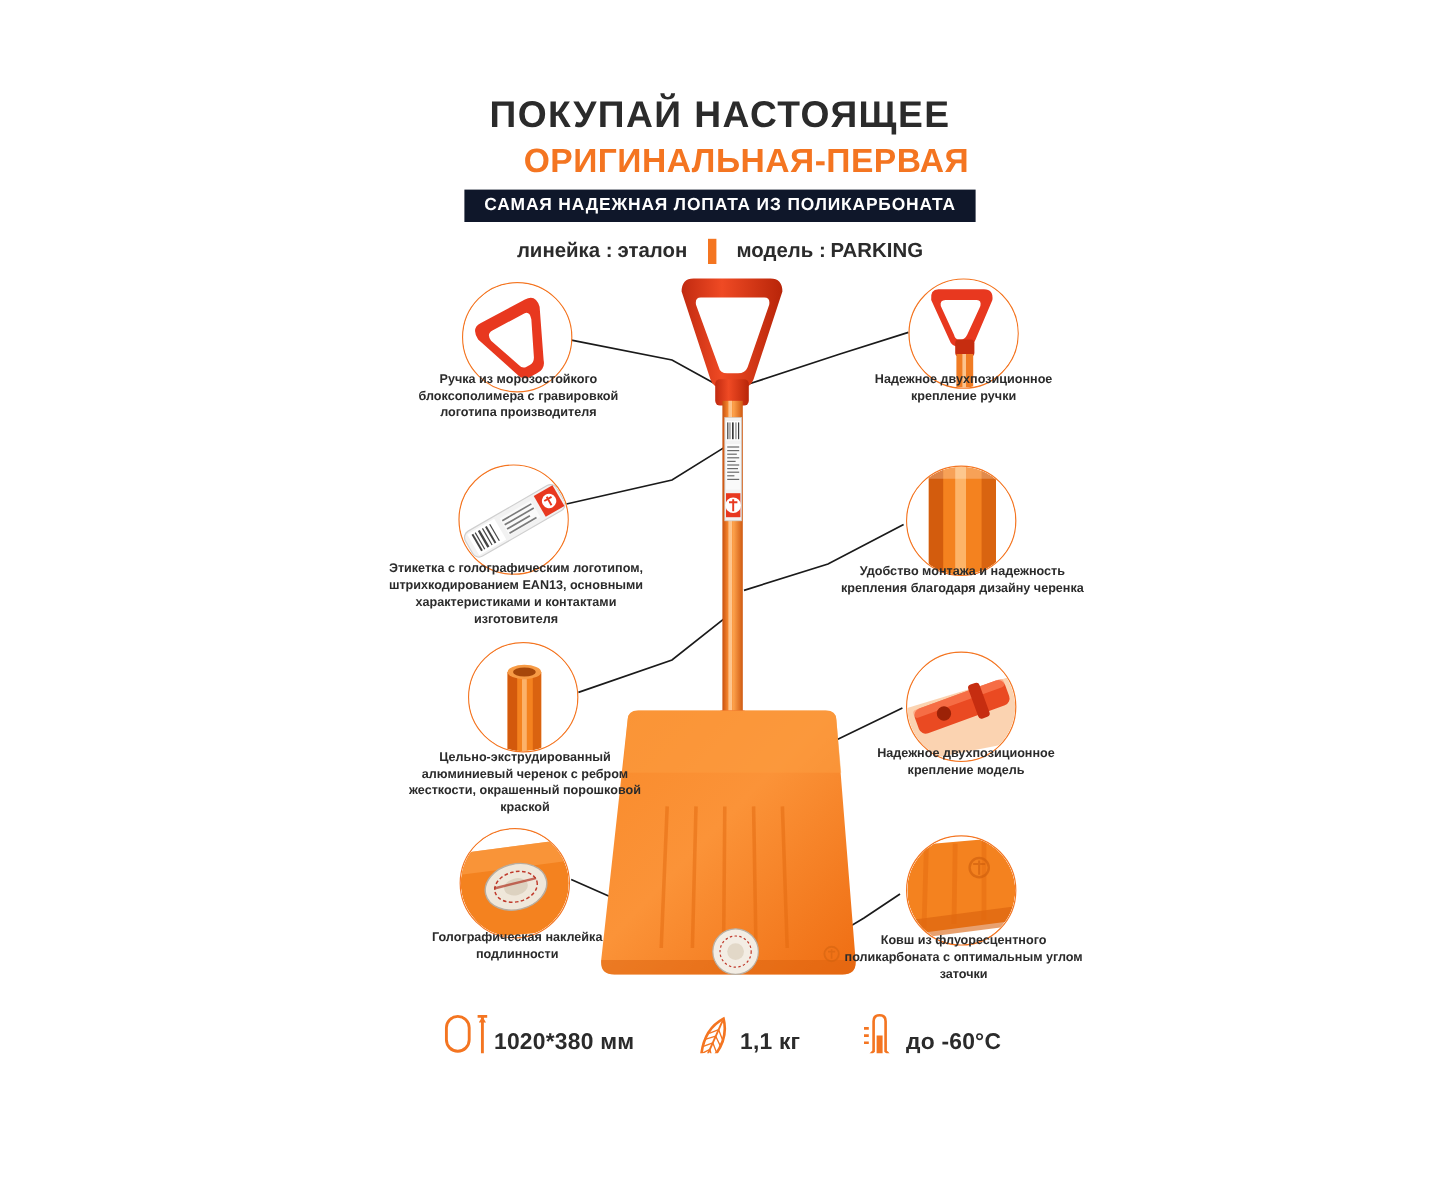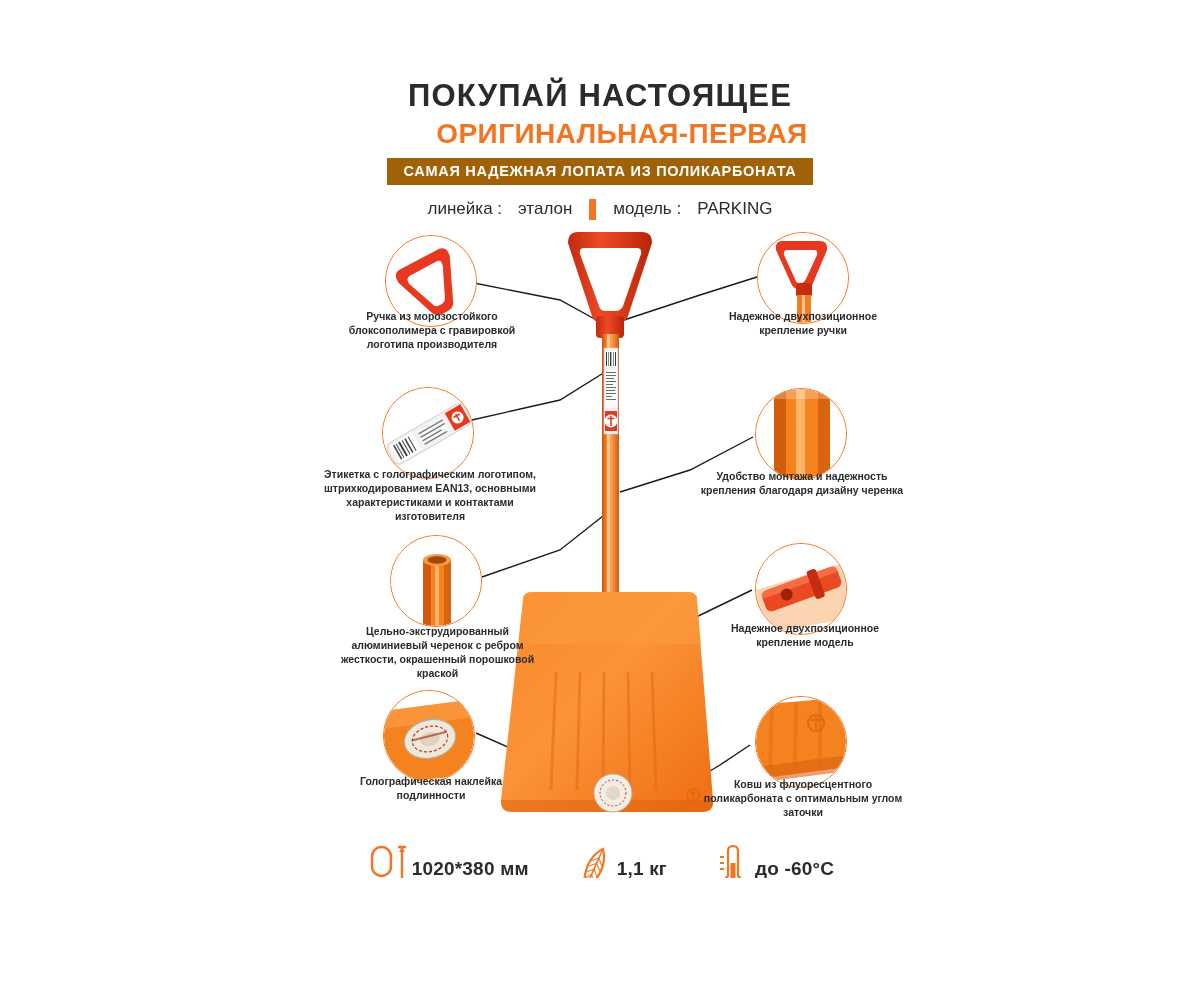--- a/index.html
+++ b/index.html
@@ -38,38 +38,38 @@
     font-weight: bold;
     letter-spacing: 0.4px;
     color: #f47521;
     line-height: 1.25;
     margin-top: 2px;
     padding-left: 44px;
   }
   .title-banner {
     display: inline-block;
     margin-top: 7px;
-    background: #a16207;
+    background: #0f172a;
     color: #ffffff;
     font-size: 14.5px;
     font-weight: bold;
     letter-spacing: 0.7px;
     padding: 5px 16px 6px 16px;
   }
   .title-line {
     margin-top: 14px;
     font-size: 17px;
     color: #2b2b2b;
     display: flex;
     align-items: center;
     justify-content: center;
     gap: 0px;
   }
-  .title-line .lab { font-weight: normal; }
-  .title-line .val { font-weight: normal; margin-left: 16px;}
+  .title-line .lab { font-weight: bold; }
+  .title-line .val { font-weight: bold; margin-left: 4px;}
   .title-line .divider {
     display: inline-block;
     width: 7px;
     height: 21px;
     background: #f47521;
     margin: 0 17px;
   }
 
   
   .bubble {

